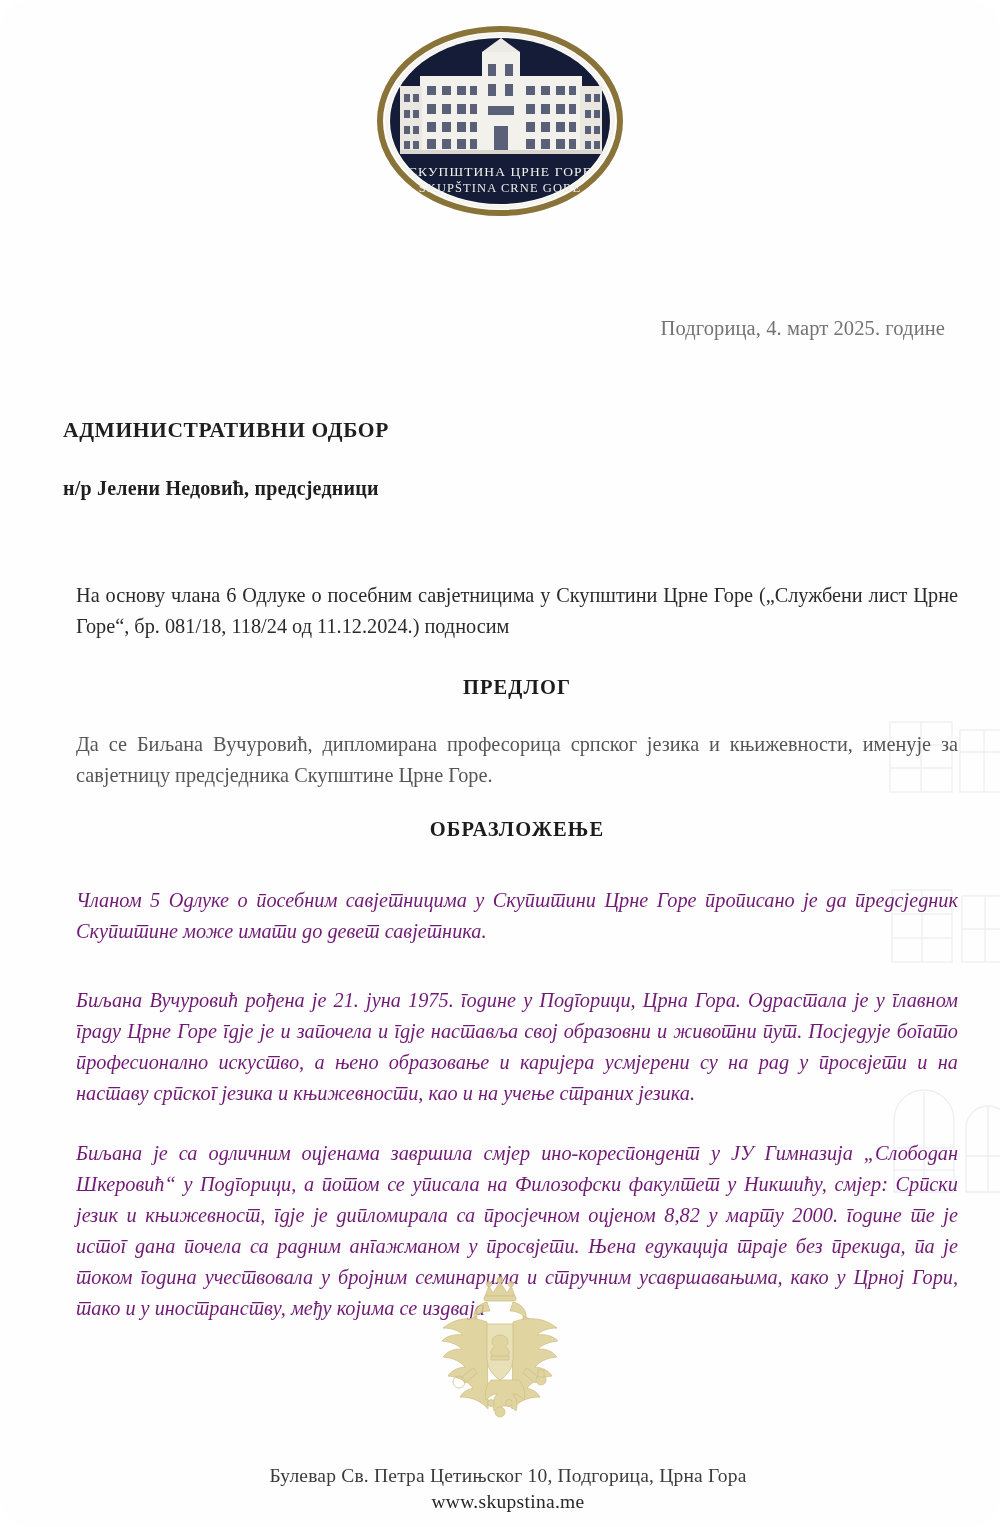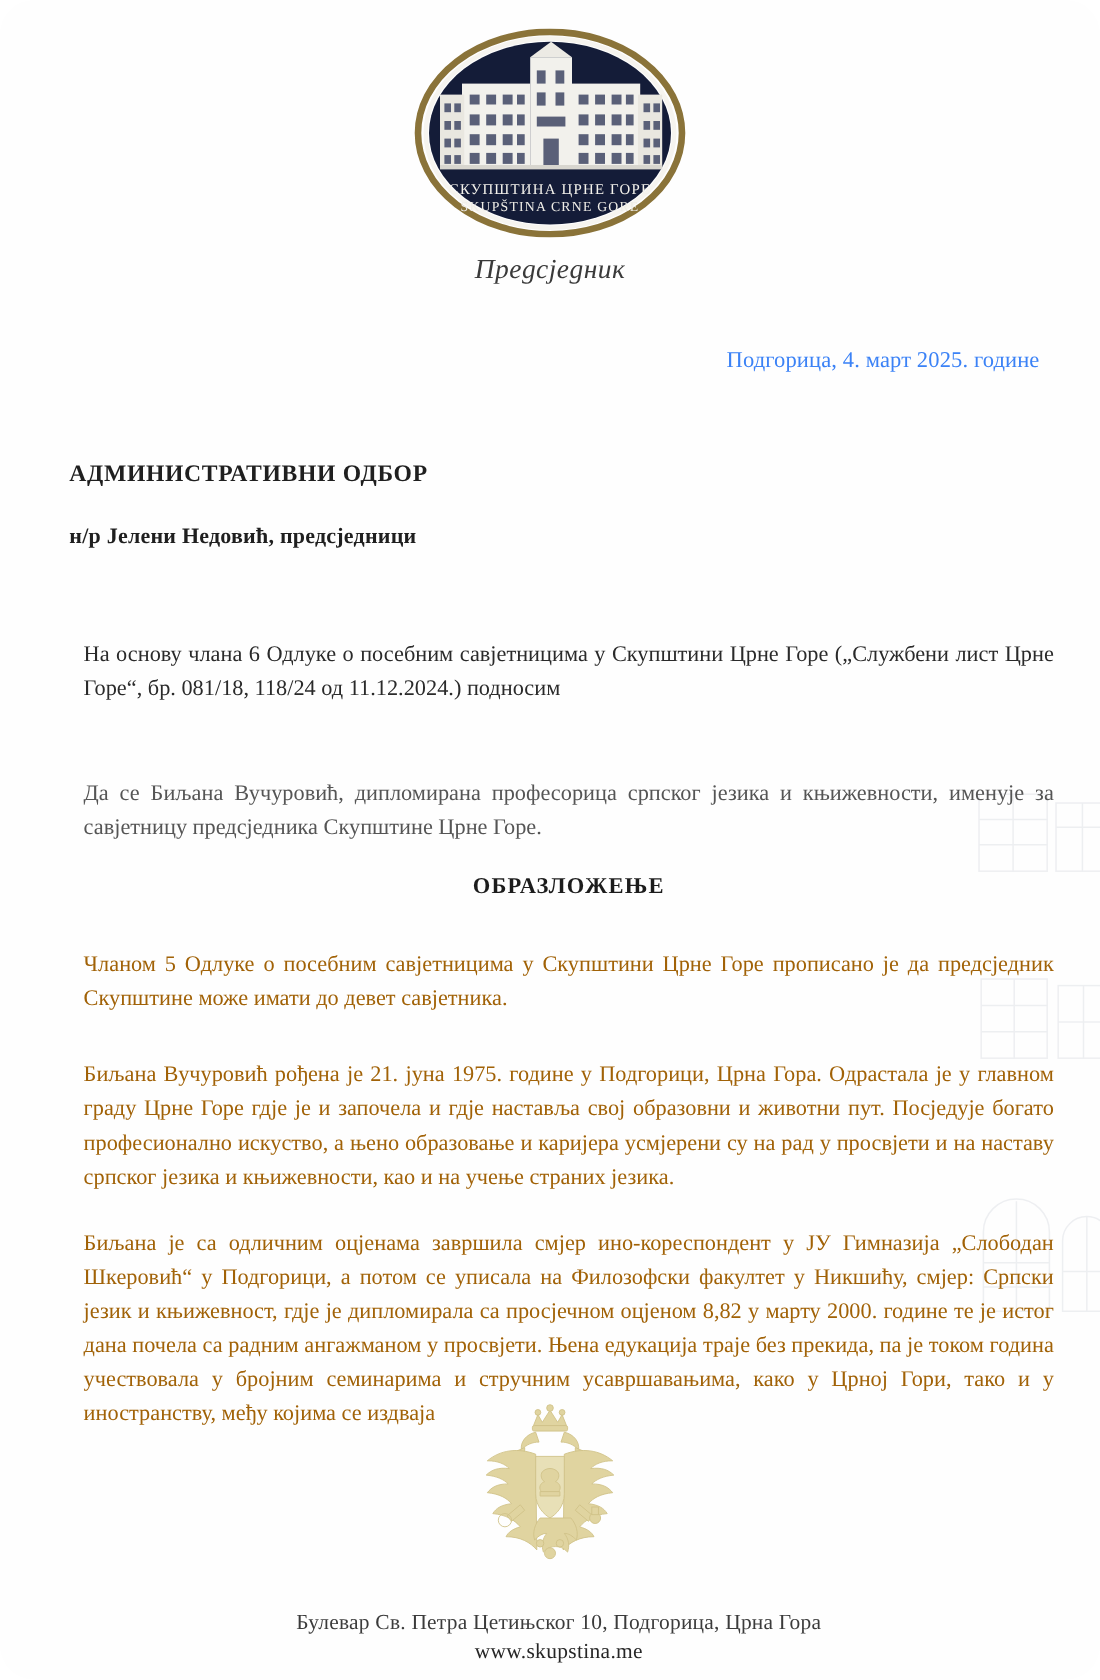--- a/index.html
+++ b/index.html
@@ -61,21 +61,21 @@
     letter-spacing: 0.4px;
     color: #3a3a3a;
   }
 
   
   .date-line {
     position: absolute;
     right: 55px;
     top: 317px;
     font-size: 20.5px;
-    color: #3b82f6;
+    color: #737373;
     letter-spacing: 0.1px;
   }
 
   
   .addressee {
     position: absolute;
     left: 63px;
     top: 418px;
     width: 600px;
   }
@@ -102,21 +102,21 @@
   }
   .para {
     font-size: 20.3px;
     line-height: 1.52;
     text-align: justify;
     text-justify: inter-word;
     color: #2a2a2a;
     margin: 0;
   }
   .para.faded  { color: #555555; }
-  .para.faded2 { color: #a16207; }
+  .para.faded2 { color: #701a75; font-style: italic; }
 
   .section-heading {
     text-align: center;
     font-weight: bold;
     font-size: 20.5px;
     letter-spacing: 1.1px;
     color: #1c1c1c;
     margin: 0;
   }
   .sp-28 { height: 28px; }
@@ -274,34 +274,34 @@
             <rect x="120" y="100" width="14" height="26"></rect>
           </g>
           <rect x="26" y="124" width="202" height="4" fill="#d8d6cf"></rect>
         </g>
         <text x="126" y="150" text-anchor="middle" font-family="'Liberation Serif', serif" font-size="13.5" letter-spacing="1.1" fill="#f4f2ec">СКУПШТИНА ЦРНЕ ГОРЕ</text>
         <text x="126" y="166" text-anchor="middle" font-family="'Liberation Serif', serif" font-size="12.5" letter-spacing="1.1" fill="#eeece6">SKUPŠTINA CRNE GORE</text>
       </svg>
     </div>
   </div>
 
-  <div class="president-line">Предсједник</div>
 
   <div class="date-line">Подгорица, 4. март 2025. године</div>
 
   <div class="addressee">
     <div class="org">АДМИНИСТРАТИВНИ ОДБОР</div>
     <div class="person">н/р Јелени Недовић, предсједници</div>
   </div>
 
   <div class="body-block">
 
     <p class="para">На основу члана 6 Одлуке о посебним савјетницима у Скупштини Црне Горе („Службени лист Црне Горе“, бр. 081/18, 118/24  од 11.12.2024.) подносим</p>
 
     <div class="sp-34"></div>
+    <p class="section-heading">ПРЕДЛОГ</p>
 
     <div class="sp-30"></div>
     <p class="para faded">Да се Биљана Вучуровић, дипломирана професорица српског језика и књижевности, именује за савјетницу предсједника Скупштине Црне Горе.</p>
 
     <div class="sp-28"></div>
     <p class="section-heading">ОБРАЗЛОЖЕЊЕ</p>
 
     <div class="sp-44"></div>
     <p class="para faded2">Чланом 5 Одлуке о посебним савјетницима у Скупштини Црне Горе прописано је да предсједник Скупштине може имати до девет савјетника.</p>
 

